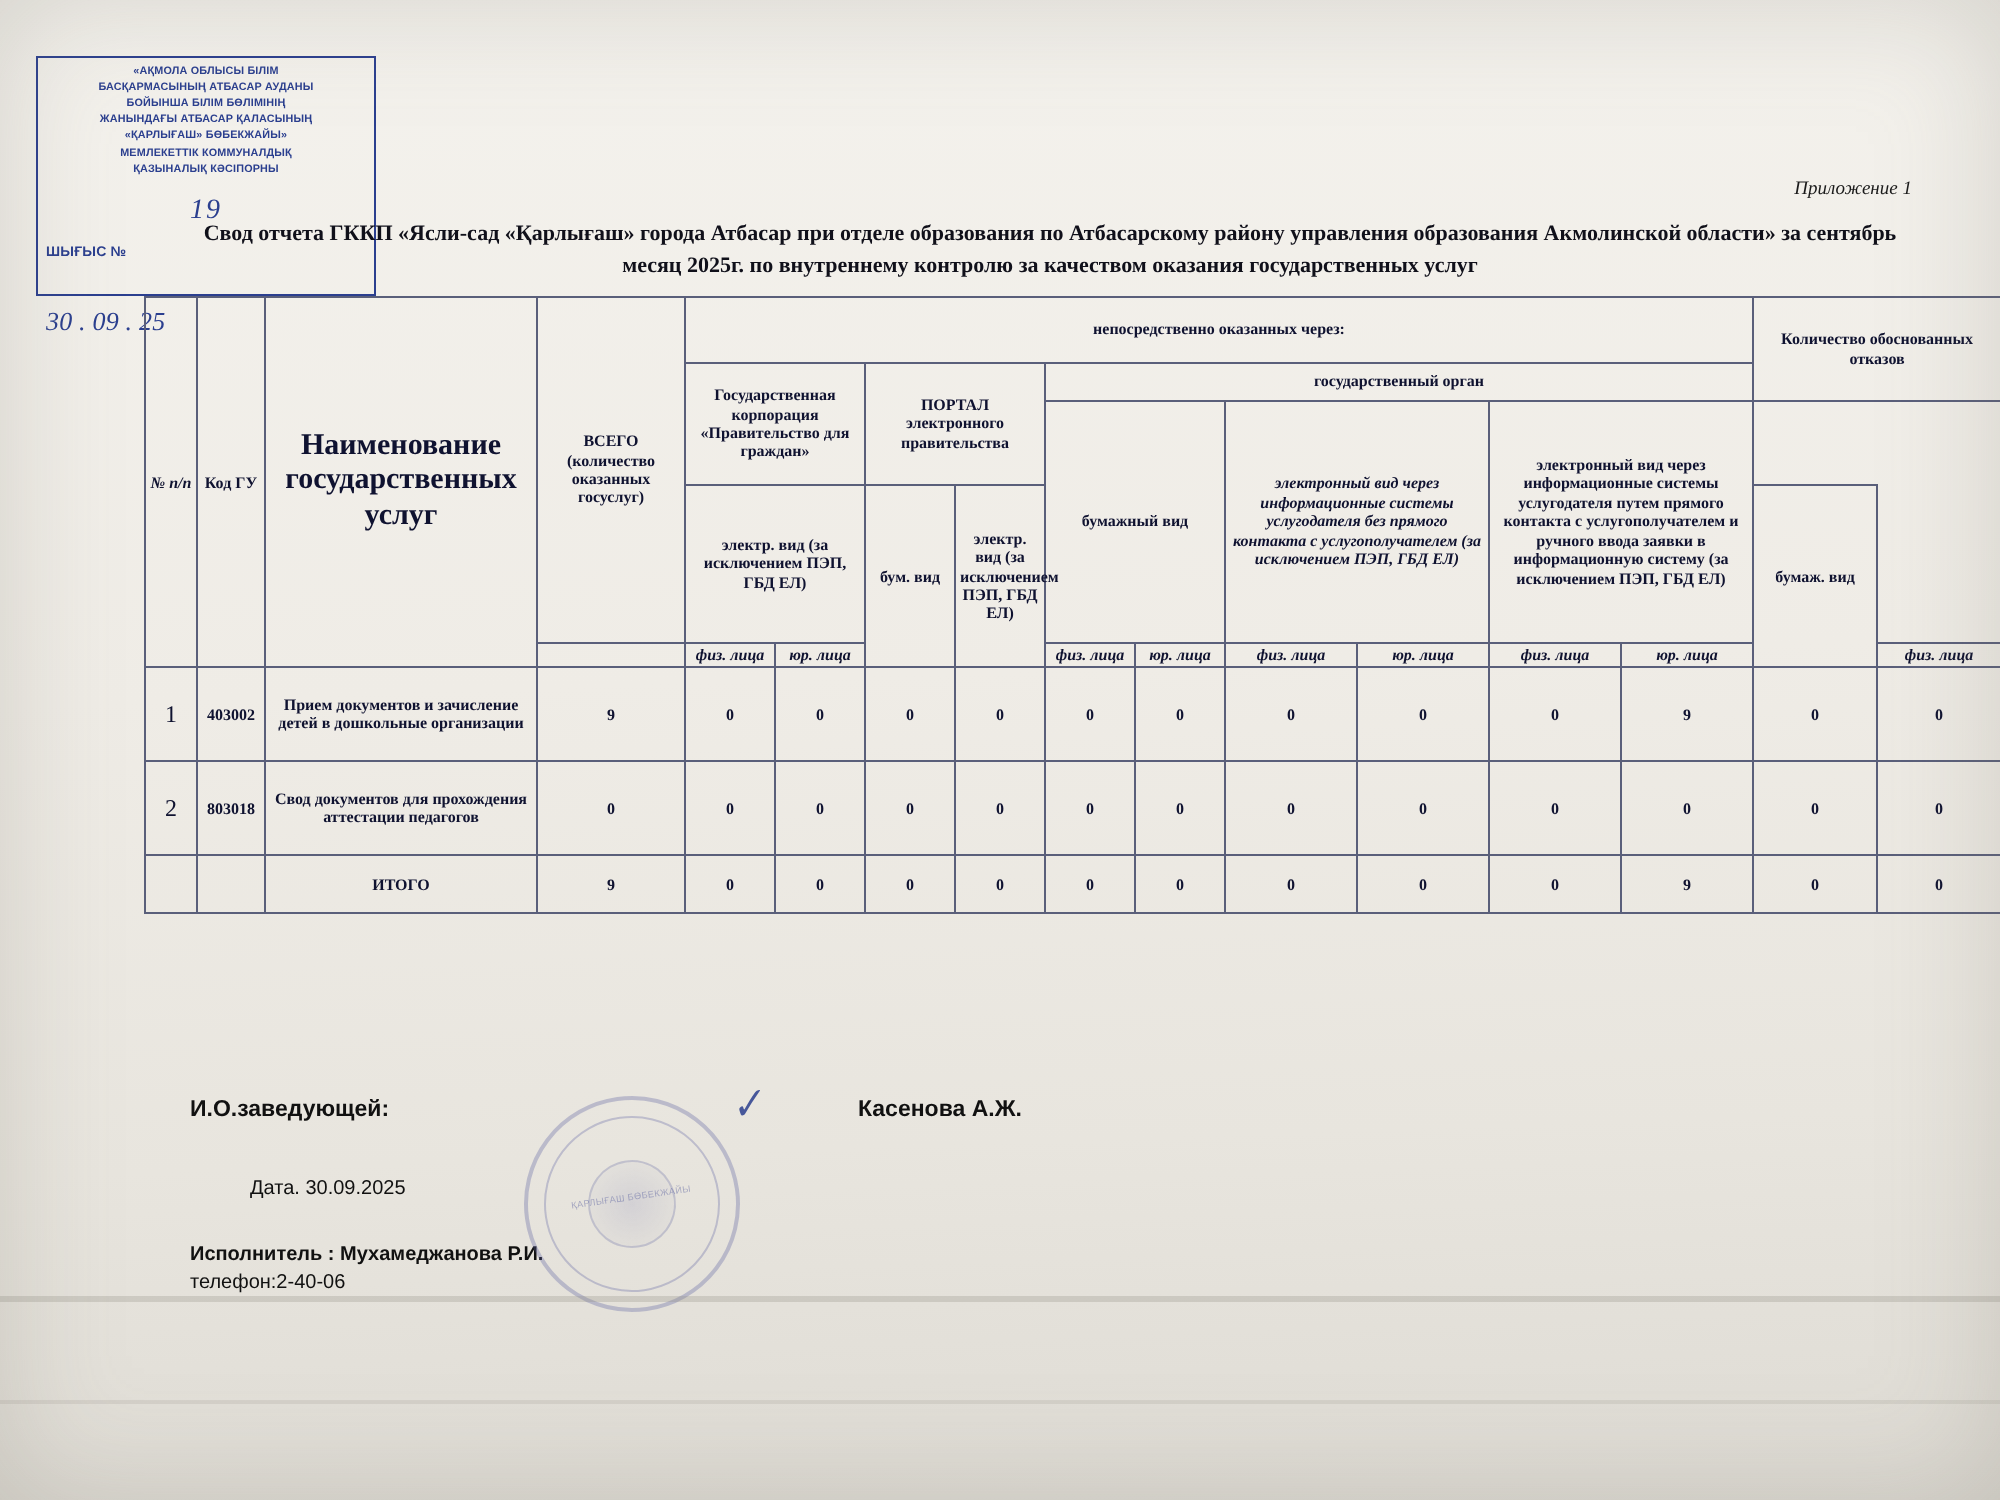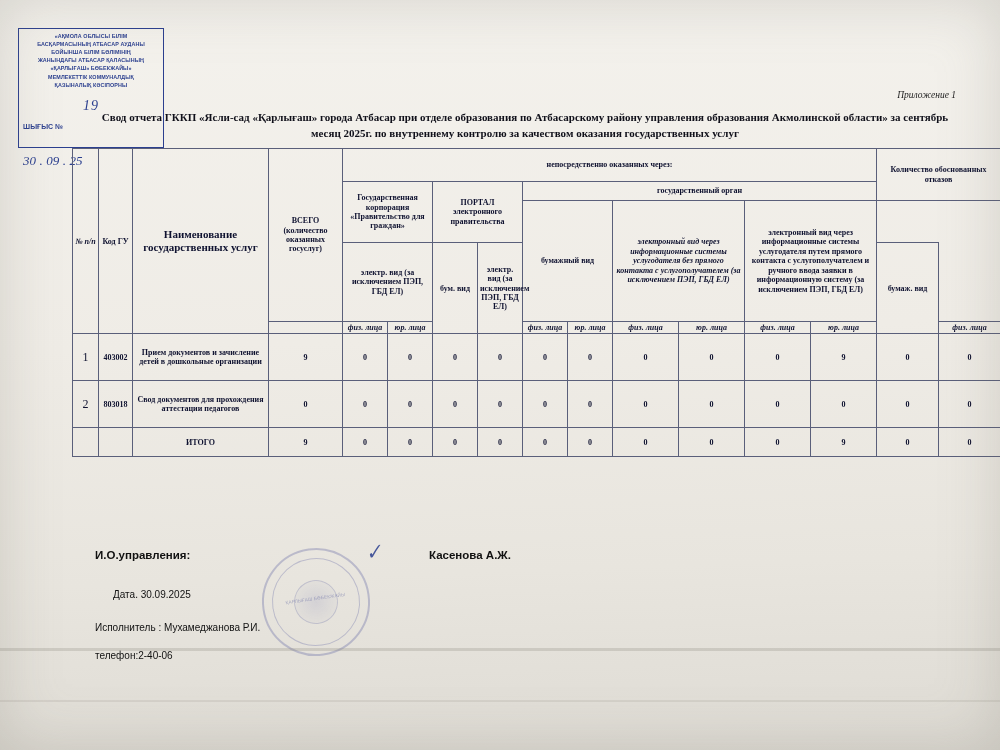--- a/index.html
+++ b/index.html
@@ -33,21 +33,21 @@
     background: rgba(140,135,125,0.25);
     pointer-events: none;
   }
   .fold.f1 { top: 648px; height: 3px; background: rgba(150,145,135,0.30); }
   .fold.f2 { top: 700px; height: 2px; background: rgba(150,145,135,0.18); }
 
   
   .stamp {
     position: absolute;
     left: 18px; top: 28px;
-    width: 146px;
+    width: 170px;
     height: 120px;
     border: 1.6px solid #2b3f8f;
     color: #2b3f8f;
     font-family: "Liberation Sans", sans-serif;
     font-size: 5.4px;
     line-height: 1.5;
     padding: 3px 4px;
     box-sizing: border-box;
     letter-spacing: .1px;
   }
@@ -176,31 +176,32 @@
     display: inline-block;
     width: 330px;
   }
   .f-name {
     font-family: "Liberation Sans", sans-serif;
     font-size: 11.5px;
     font-weight: 700;
   }
   .f-date {
     margin-top: 26px;
-    margin-left: 18px;
+    margin-left: 30px;
     font-family: "Liberation Sans", sans-serif;
     font-size: 10px;
   }
   .f-exec {
     margin-top: 22px;
     font-family: "Liberation Sans", sans-serif;
     font-size: 10px;
+    font-weight: bold;
   }
   .f-phone {
-    margin-top: 17px;
+    margin-top: 3px;
     font-family: "Liberation Sans", sans-serif;
     font-size: 10px;
   }
 
   
   .seal {
     position: absolute;
     left: 262px; top: 548px;
     width: 104px; height: 104px;
     border-radius: 50%;
@@ -283,21 +284,21 @@
         <col class="col-wide">
           <col class="col-wide">
         <col class="col-reason">
           <col class="col-reason">
 
       </colgroup>
       <thead>
         <tr>
           <td rowspan="5" class="col-np">№ п/п</td>
           <td rowspan="5" class="col-code">Код ГУ</td>
-          <td rowspan="5" class="col-name" style="font-size:11px;">Наименование государственных услуг</td>
+          <td rowspan="5" class="col-name" style="font-size:15px;">Наименование государственных услуг</td>
           <td rowspan="4" class="hdr-total">ВСЕГО (количество оказанных госуслуг)</td>
           <td colspan="10" class="hd-tall">непосредственно оказанных через:</td>
           <td colspan="2" rowspan="2" class="mini">Количество обоснованных отказов</td>
 
         </tr>
         <tr>
           <td colspan="2" rowspan="2" class="mini" style="height:58px;">Государственная корпорация «Правительство для граждан»</td>
           <td colspan="2" rowspan="2" class="mini">ПОРТАЛ электронного правительства</td>
           <td colspan="6" style="height:16px;">государственный орган</td>
         </tr>
@@ -382,21 +383,21 @@
           <td class="cell-num">9</td>
           <td class="cell-num">0</td>
           <td class="cell-num">0</td>
 
         </tr>
       </tbody>
     </table>
   </div>
 
   <div class="footer">
-    <span class="f-pos">И.О.управления:</span>
+    <span class="f-pos">И.О.заведующей:</span>
     <span class="f-name">Касенова А.Ж.</span>
     <div class="f-date">Дата. 30.09.2025</div>
     <div class="f-exec">Исполнитель : Мухамеджанова Р.И.</div>
     <div class="f-phone">телефон:2-40-06</div>
   </div>
 
   <div class="seal">
     <div class="seal-text">ҚАРЛЫҒАШ БӨБЕКЖАЙЫ</div>
   </div>
   <div class="signature">✓</div>

